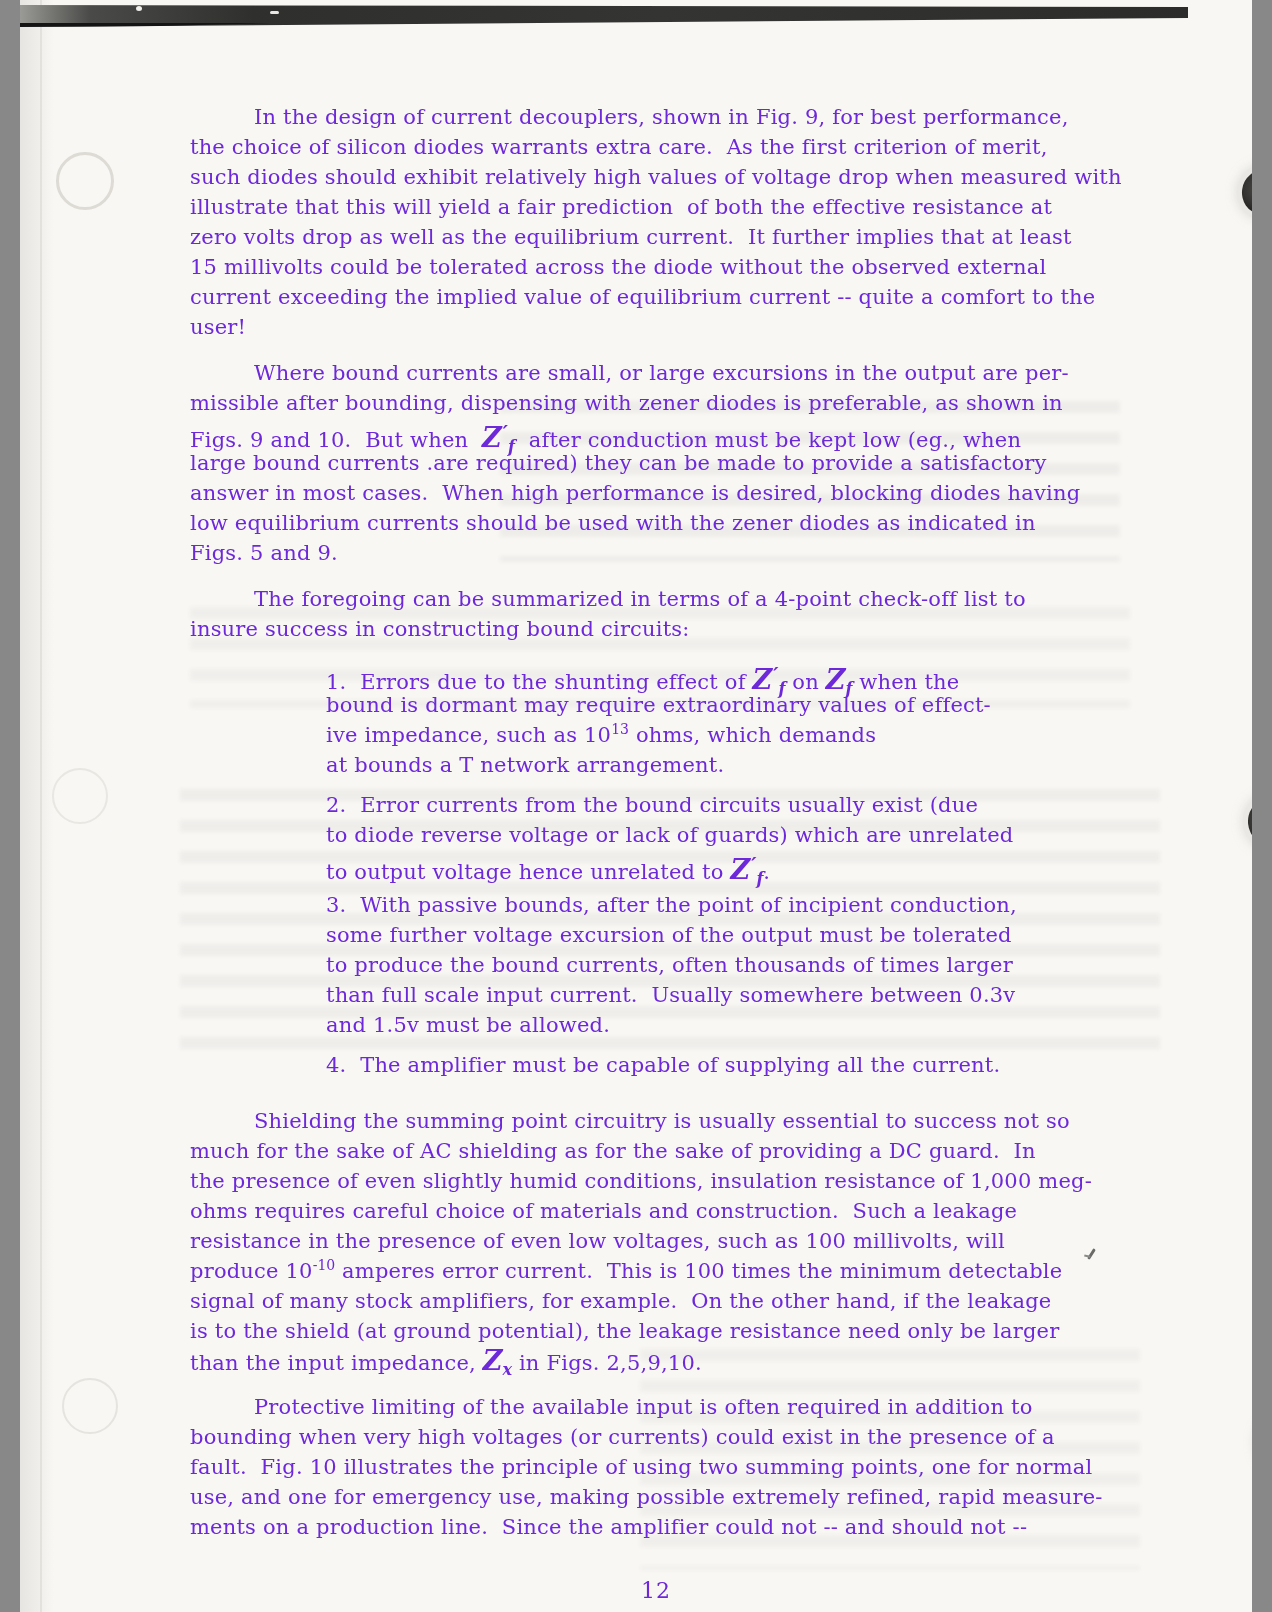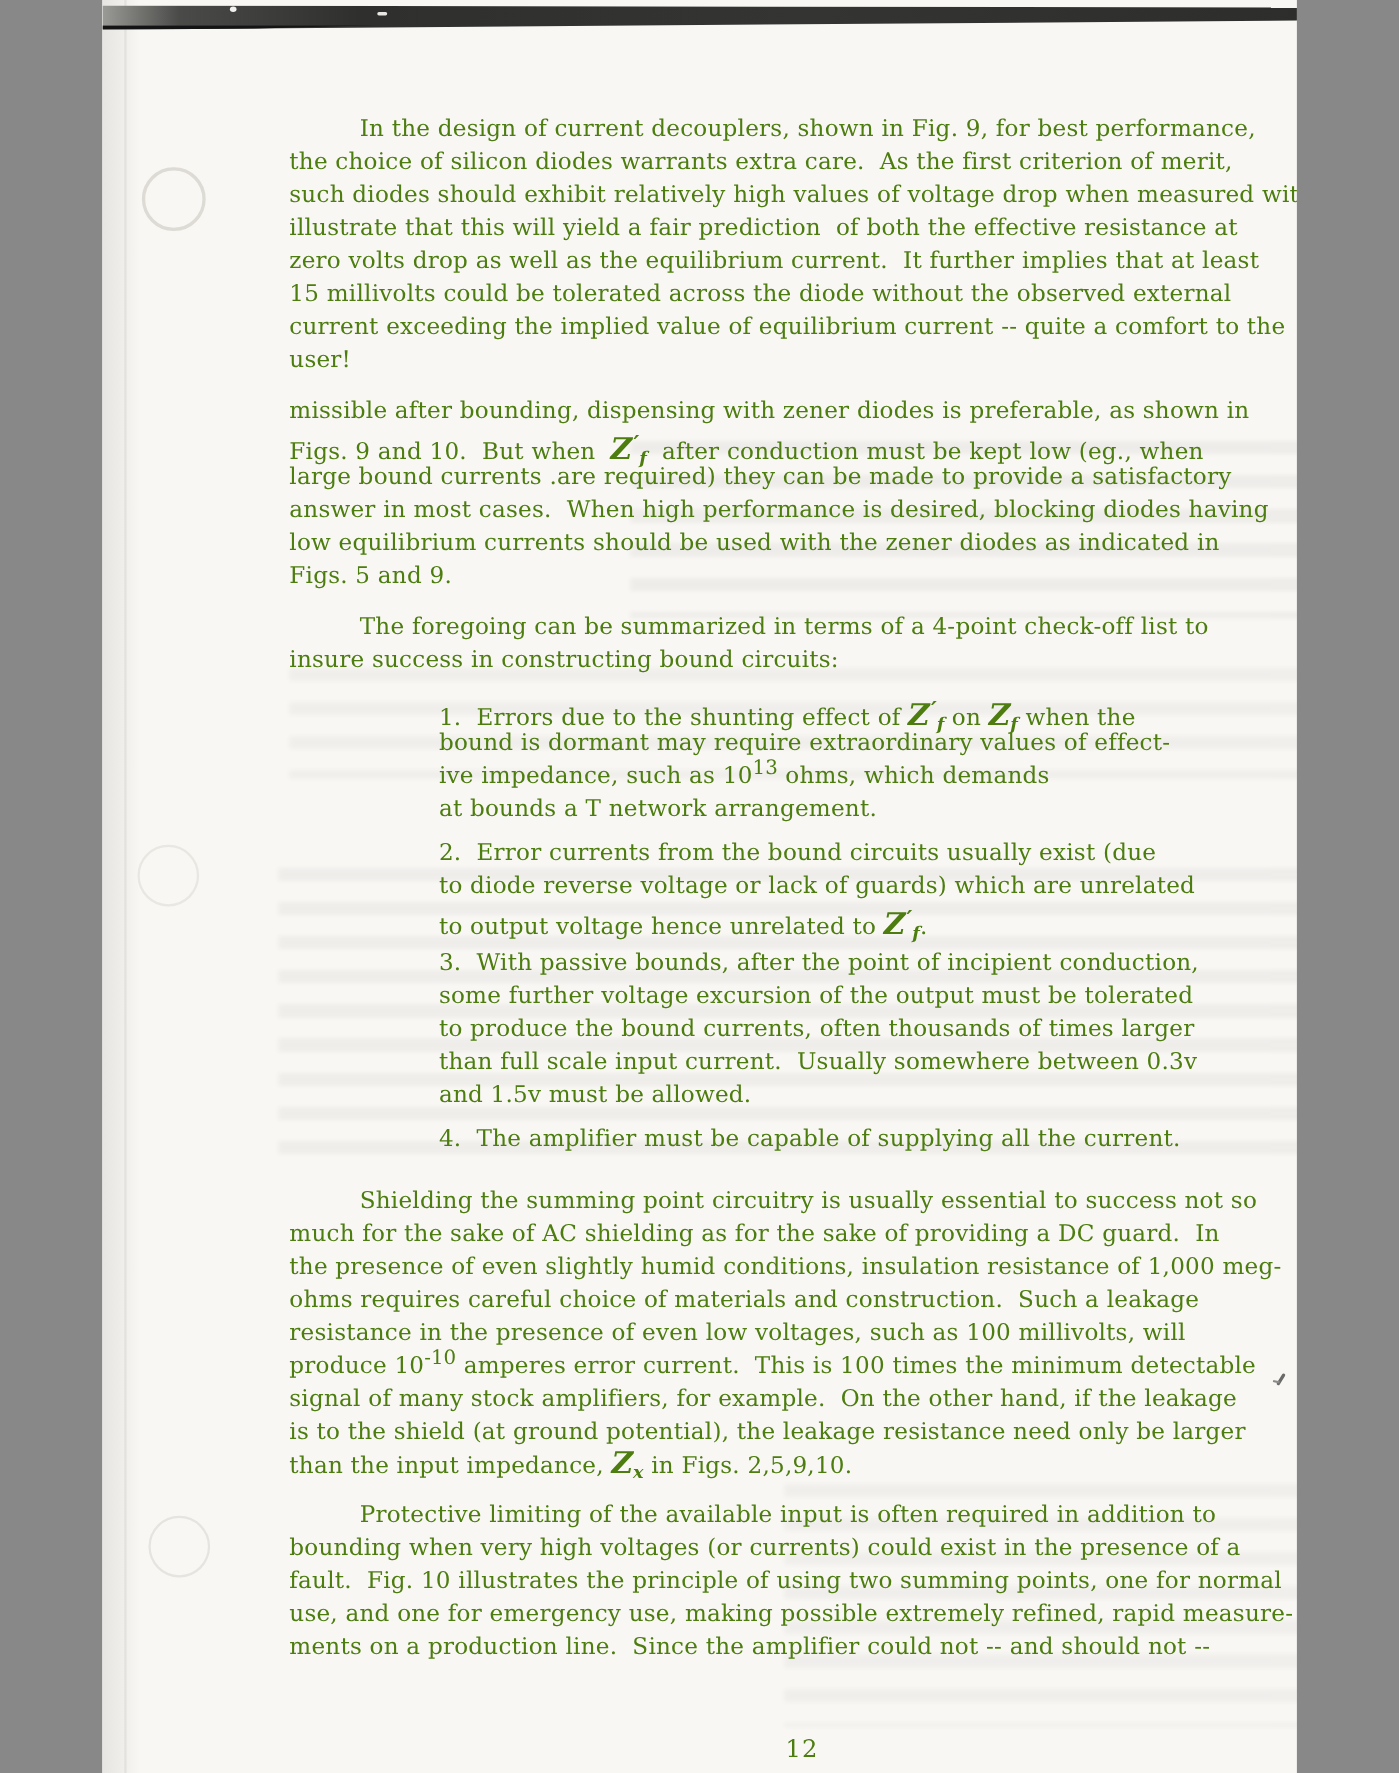--- a/index.html
+++ b/index.html
@@ -1,19 +1,19 @@
 <!DOCTYPE html>
 <html><head>
 <meta charset="utf-8">
 <style>
   html,body{margin:0;padding:0;background:#888;}
   .page{
-    position:relative;width:1040px;height:1612px;margin:0 auto;
+    position:relative;width:1232px;height:1612px;margin:0 auto;
     background:#f8f7f4;overflow:hidden;
-    font-family:"DejaVu Serif","Liberation Serif",serif;color:#4d7c0f;padding-left:46px;
+    font-family:"DejaVu Serif","Liberation Serif",serif;color:#6d28d9;
   }
   
   .spine{position:absolute;left:0;top:0;width:34px;height:100%;
     background:linear-gradient(90deg,#e6e5e1 0,#efeeea 55%,#f8f7f4 100%);}
   .fold{position:absolute;left:20px;top:0;width:2px;height:100%;background:#dddcd6;opacity:.7;}
   
   .scanband{position:absolute;left:0;top:0;width:1168px;height:30px;
     background:linear-gradient(90deg,#9a9a96 0,#4a4a48 6%,#2f2f2e 20%,#343432 55%,#2c2c2a 100%);
     clip-path:polygon(0 5px,1168px 7px,1168px 18px,0 27px);}
   .scanband-edge{position:absolute;left:0;top:23px;width:250px;height:4px;background:#141414;
@@ -46,21 +46,21 @@
   
   .doc{position:absolute;left:170px;top:102px;width:952px;}
   .line{white-space:pre;height:30px;line-height:30px;font-size:21px;letter-spacing:.2px;overflow:visible;}
   .indent{padding-left:64px;}
   .para{margin-bottom:16px;}
   .list{margin:0 0 26px 136px;}
   .list-item{margin-bottom:10px;}
   .zsym{font-style:italic;font-weight:bold;font-size:27px;letter-spacing:0;}
   .zsym .pr{font-size:20px;vertical-align:7px;margin-left:1px;}
   .zsym sub{font-size:16px;font-style:italic;vertical-align:-5px;}
-  .sup{font-size:18px;position:relative;top:-8px;letter-spacing:0;}
+  .sup{font-size:14px;position:relative;top:-8px;letter-spacing:0;}
   .pagenum{position:absolute;left:0;top:1578px;width:1272px;text-align:center;
     font-size:22px;letter-spacing:1px;}
 </style>
 </head>
 <body>
 
 <div class="page">
   <div class="spine"></div>
   <div class="fold"></div>
 
@@ -89,20 +89,21 @@
         <div class="line indent">In the design of current decouplers, shown in Fig. 9, for best performance,</div>
         <div class="line">the choice of silicon diodes warrants extra care.  As the first criterion of merit,</div>
         <div class="line">such diodes should exhibit relatively high values of voltage drop when measured with</div>
         <div class="line">illustrate that this will yield a fair prediction  of both the effective resistance at</div>
         <div class="line">zero volts drop as well as the equilibrium current.  It further implies that at least</div>
         <div class="line">15 millivolts could be tolerated across the diode without the observed external</div>
         <div class="line">current exceeding the implied value of equilibrium current -- quite a comfort to the</div>
         <div class="line">user!</div>
       </div>
       <div class="para">
+        <div class="line indent">Where bound currents are small, or large excursions in the output are per-</div>
         <div class="line">missible after bounding, dispensing with zener diodes is preferable, as shown in</div>
         <div class="line">Figs. 9 and 10.  But when  <span class="zsym">Z<span class="pr">′</span><sub>f</sub></span>  after conduction must be kept low (eg., when</div>
         <div class="line">large bound currents .are required) they can be made to provide a satisfactory</div>
         <div class="line">answer in most cases.  When high performance is desired, blocking diodes having</div>
         <div class="line">low equilibrium currents should be used with the zener diodes as indicated in</div>
         <div class="line">Figs. 5 and 9.</div>
       </div>
       <div class="para">
         <div class="line indent">The foregoing can be summarized in terms of a 4-point check-off list to</div>
         <div class="line">insure success in constructing bound circuits:</div>

